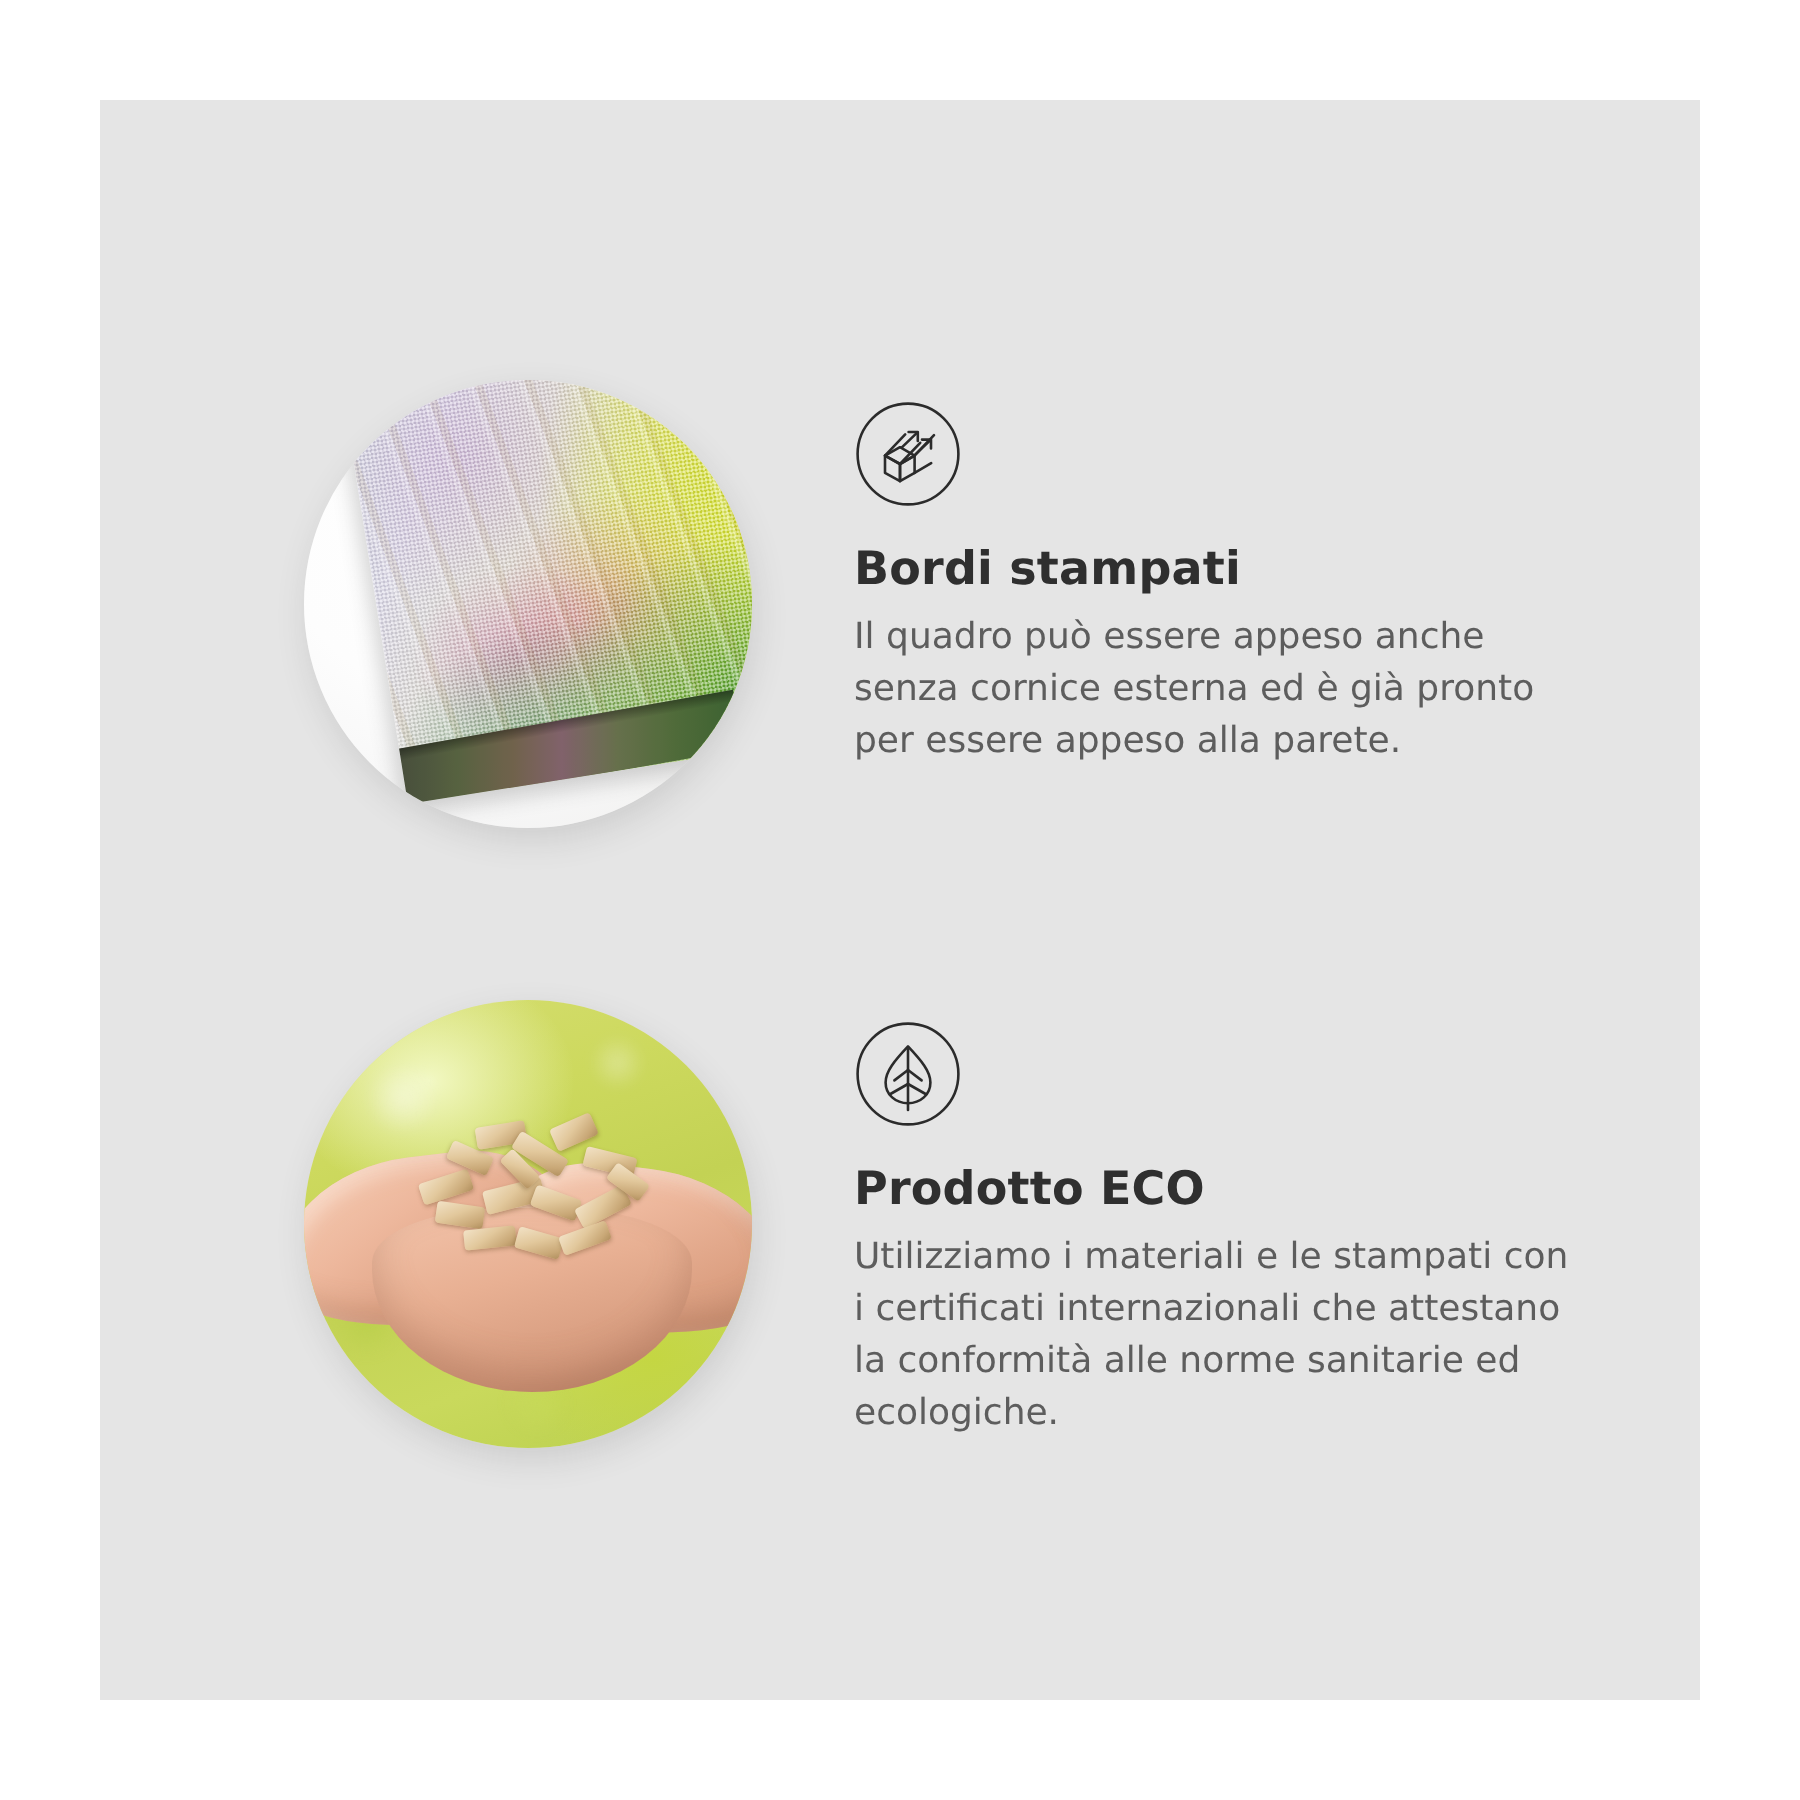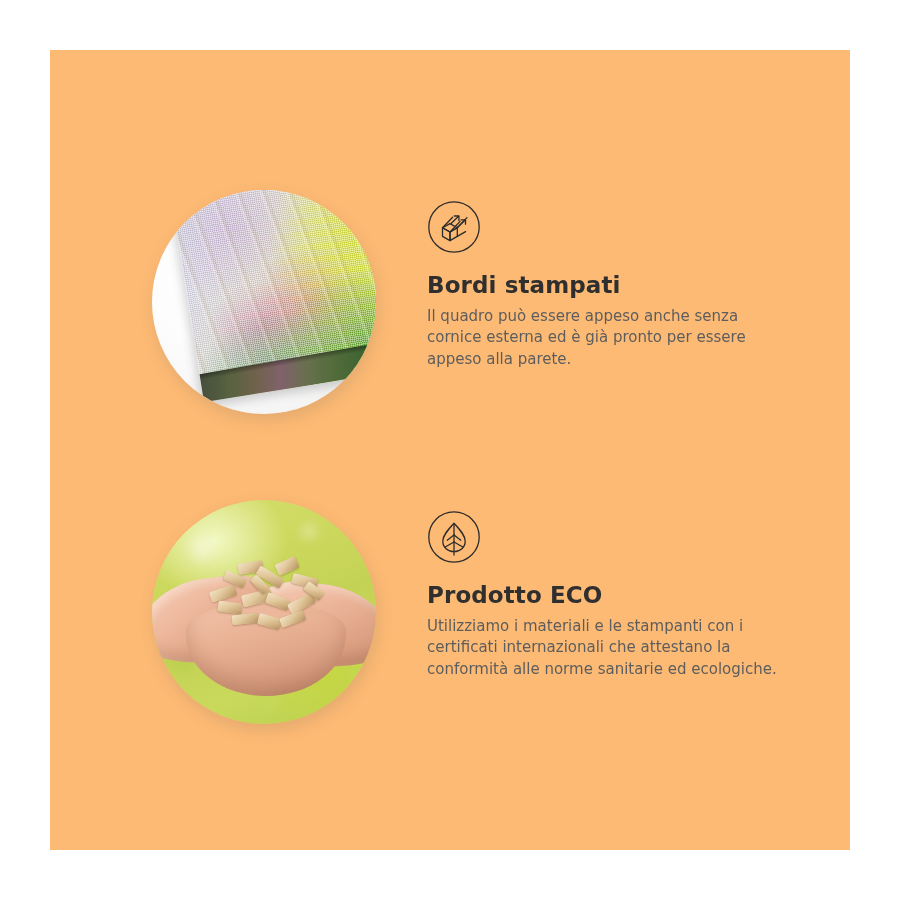--- a/index.html
+++ b/index.html
@@ -22,21 +22,21 @@
     overflow: hidden;
   }
 
   
   #panel {
     position: absolute;
     left: 50px;
     top: 50px;
     width: 800px;
     height: 800px;
-    background: #fdba74;
+    background: #e5e5e5;
   }
 
   .feature-row {
     position: absolute;
     left: 0;
     width: 800px;
     height: 230px;
   }
   #row-edges { top: 140px; }
   #row-eco   { top: 450px; }
@@ -207,21 +207,21 @@
   .feature-title {
     margin: 0 0 6px 0;
     font-size: 23px;
     font-weight: 600;
     line-height: 1.2;
     color: #2f2f2f;
     letter-spacing: 0.1px;
   }
   .feature-desc {
     margin: 0;
-    font-size: 15px;
+    font-size: 18px;
     line-height: 1.46;
     color: #5d5d5d;
     max-width: 362px;
   }
 </style>
 </head>
 <body>
 
 <div id="page">
   <div id="panel">
@@ -302,18 +302,18 @@
 
             <path d="M27 14.6 L27 45.0"></path>
 
             <path d="M27 25.0 L20.2 30.2"></path>
             <path d="M27 25.0 L33.8 30.2"></path>
             <path d="M27 32.0 L18.2 37.0"></path>
             <path d="M27 32.0 L35.8 37.0"></path>
           </svg>
         </div>
         <h2 class="feature-title">Prodotto ECO</h2>
-        <p class="feature-desc">Utilizziamo i materiali e le stampanti con i certificati internazionali che attestano la conformità alle norme sanitarie ed ecologiche.</p>
+        <p class="feature-desc">Utilizziamo i materiali e le stampati con i certificati internazionali che attestano la conformità alle norme sanitarie ed ecologiche.</p>
       </div>
     </div>
 
   </div>
 </div>
 
 </body></html>

